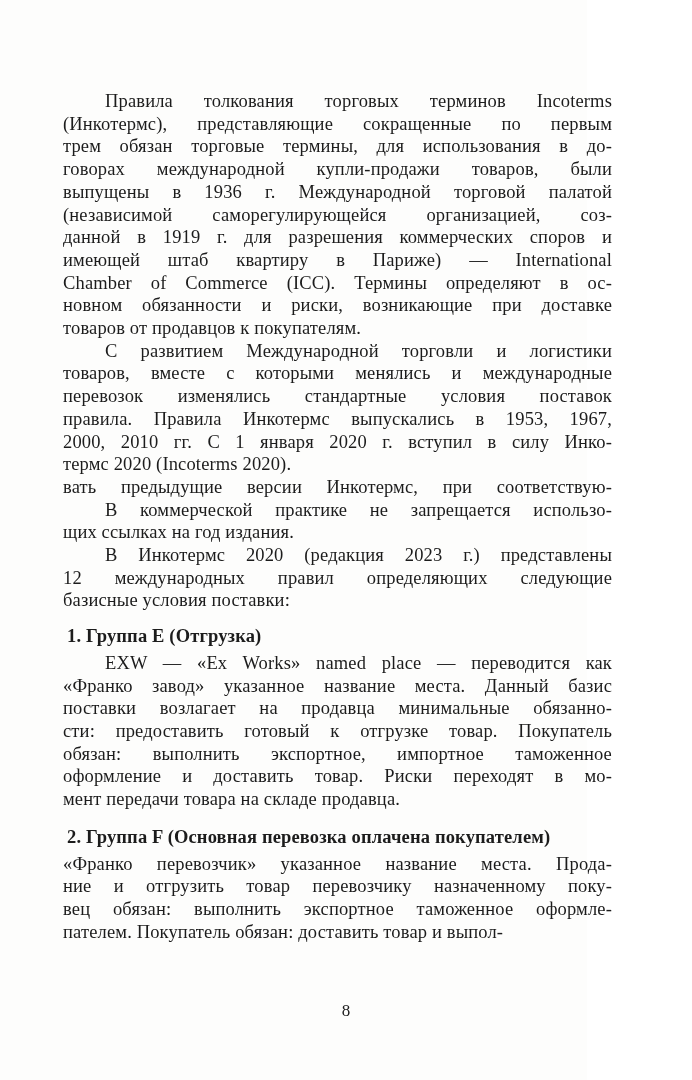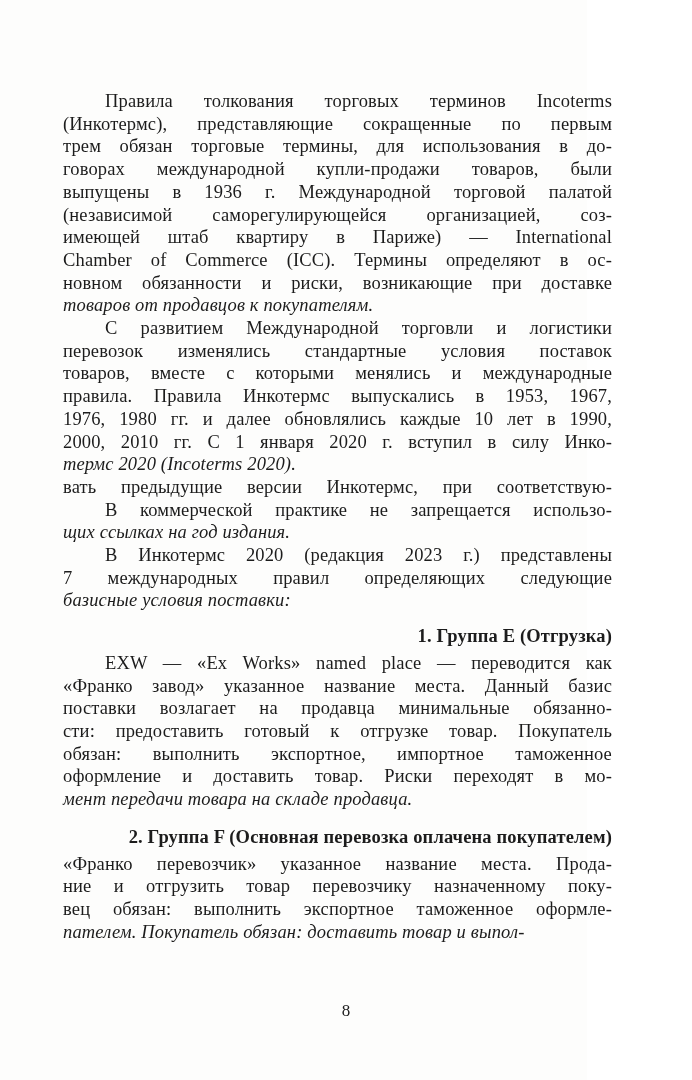--- a/index.html
+++ b/index.html
@@ -29,27 +29,27 @@
     font-size: 18.5px;
     line-height: 22.7px;
     letter-spacing: 0.15px;
   }
   .para { margin: 0; }
   .tline {
     text-align: justify;
     text-align-last: justify;
   }
   .tline.first { text-indent: 42px; }
-  .tline.last { text-align-last: left; font-style: italic; }
+  .tline.last { text-align-last: left; }
   .sec-heading {
     font-weight: bold;
     font-size: 18.5px;
     line-height: 22.7px;
     margin: 13px 0 4px 4px;
-    text-align: right;
+    text-align: left;
   }
   .sec2 { margin-top: 15px; }
   .para b { font-weight: normal; }
   .page-number {
     position: absolute;
     top: 1001px;
     left: 0;
     width: 692px;
     text-align: center;
     font-size: 17px;
@@ -64,45 +64,45 @@
 
   <div class="text-block">
 
     <div class="para">
         <div class="tline first">Правила толкования торговых терминов Incoterms</div>
         <div class="tline">(Инкотермс), представляющие сокращенные по первым</div>
         <div class="tline">трем обязан торговые термины, для использования в до-</div>
         <div class="tline">говорах международной купли-продажи товаров, были</div>
         <div class="tline">выпущены в 1936 г. Международной торговой палатой</div>
         <div class="tline">(независимой саморегулирующейся организацией, соз-</div>
+        <div class="tline">данной в 1919 г. для разрешения коммерческих споров и</div>
         <div class="tline">имеющей штаб квартиру в Париже) — International</div>
         <div class="tline">Chamber of Commerce (ICC). Термины определяют в ос-</div>
         <div class="tline">новном обязанности и риски, возникающие при доставке</div>
         <div class="tline last">товаров от продавцов к покупателям.</div>
       </div>
 
     <div class="para">
         <div class="tline first">С развитием Международной торговли и логистики</div>
+        <div class="tline">товаров, вместе с которыми менялись и международные</div>
         <div class="tline">перевозок изменялись стандартные условия поставок</div>
-        <div class="tline">товаров, вместе с которыми менялись и международные</div>
         <div class="tline">правила. Правила Инкотермс выпускались в 1953, 1967,</div>
-        <div class="tline">1976, 1980 гг. и далее обновлялись каждые 10 лет в 1990,</div>
         <div class="tline">2000, 2010 гг. С 1 января 2020 г. вступил в силу Инко-</div>
         <div class="tline last">термс 2020 (Incoterms 2020).</div>
       </div>
 
     <div class="para">
         <div class="tline">вать предыдущие версии Инкотермс, при соответствую-</div>
         <div class="tline first">В коммерческой практике не запрещается использо-</div>
         <div class="tline last">щих ссылках на год издания.</div>
       </div>
 
     <div class="para">
         <div class="tline first">В Инкотермс 2020 (редакция 2023 г.) представлены</div>
-        <div class="tline">7 международных правил определяющих следующие</div>
+        <div class="tline">12 международных правил определяющих следующие</div>
         <div class="tline last">базисные условия поставки:</div>
       </div>
 
     <div class="sec-heading">1. Группа E (Отгрузка)</div>
 
     <div class="para">
         <div class="tline first"><b>EXW</b> — «Ex Works» named place — переводится как</div>
         <div class="tline">«Франко завод» указанное название места. Данный базис</div>
         <div class="tline">поставки возлагает на продавца минимальные обязанно-</div>
         <div class="tline">сти: предоставить готовый к отгрузке товар. Покупатель</div>

